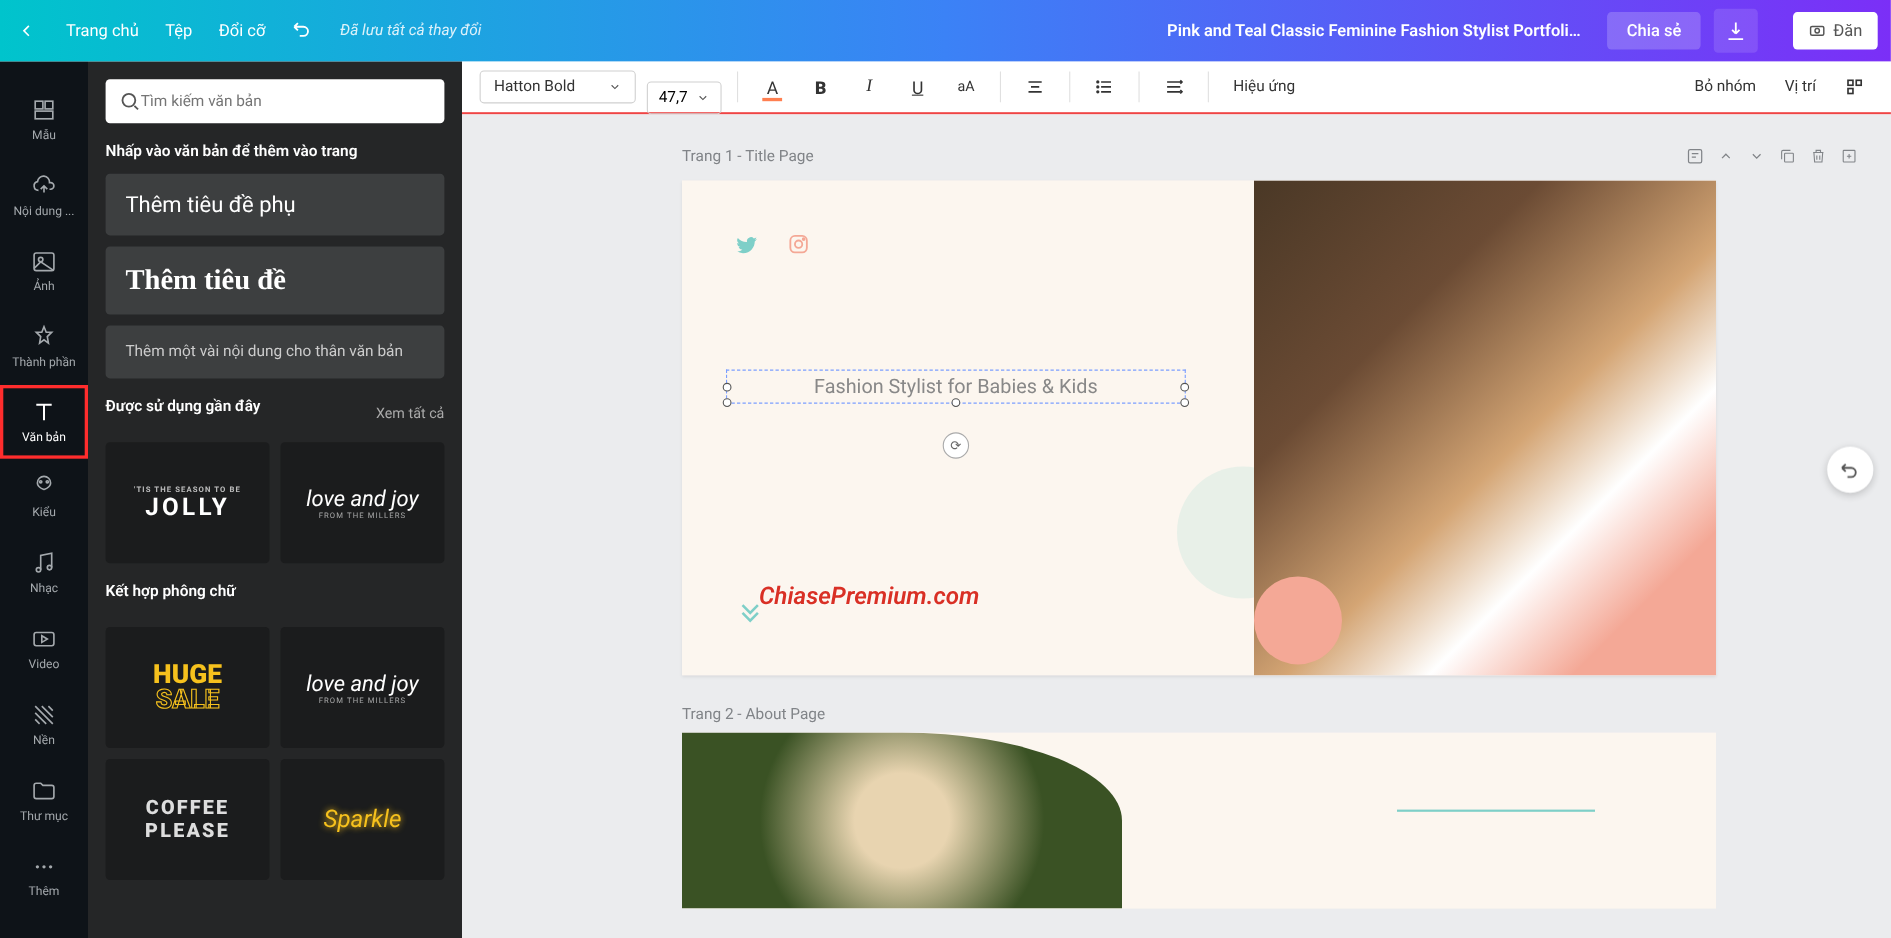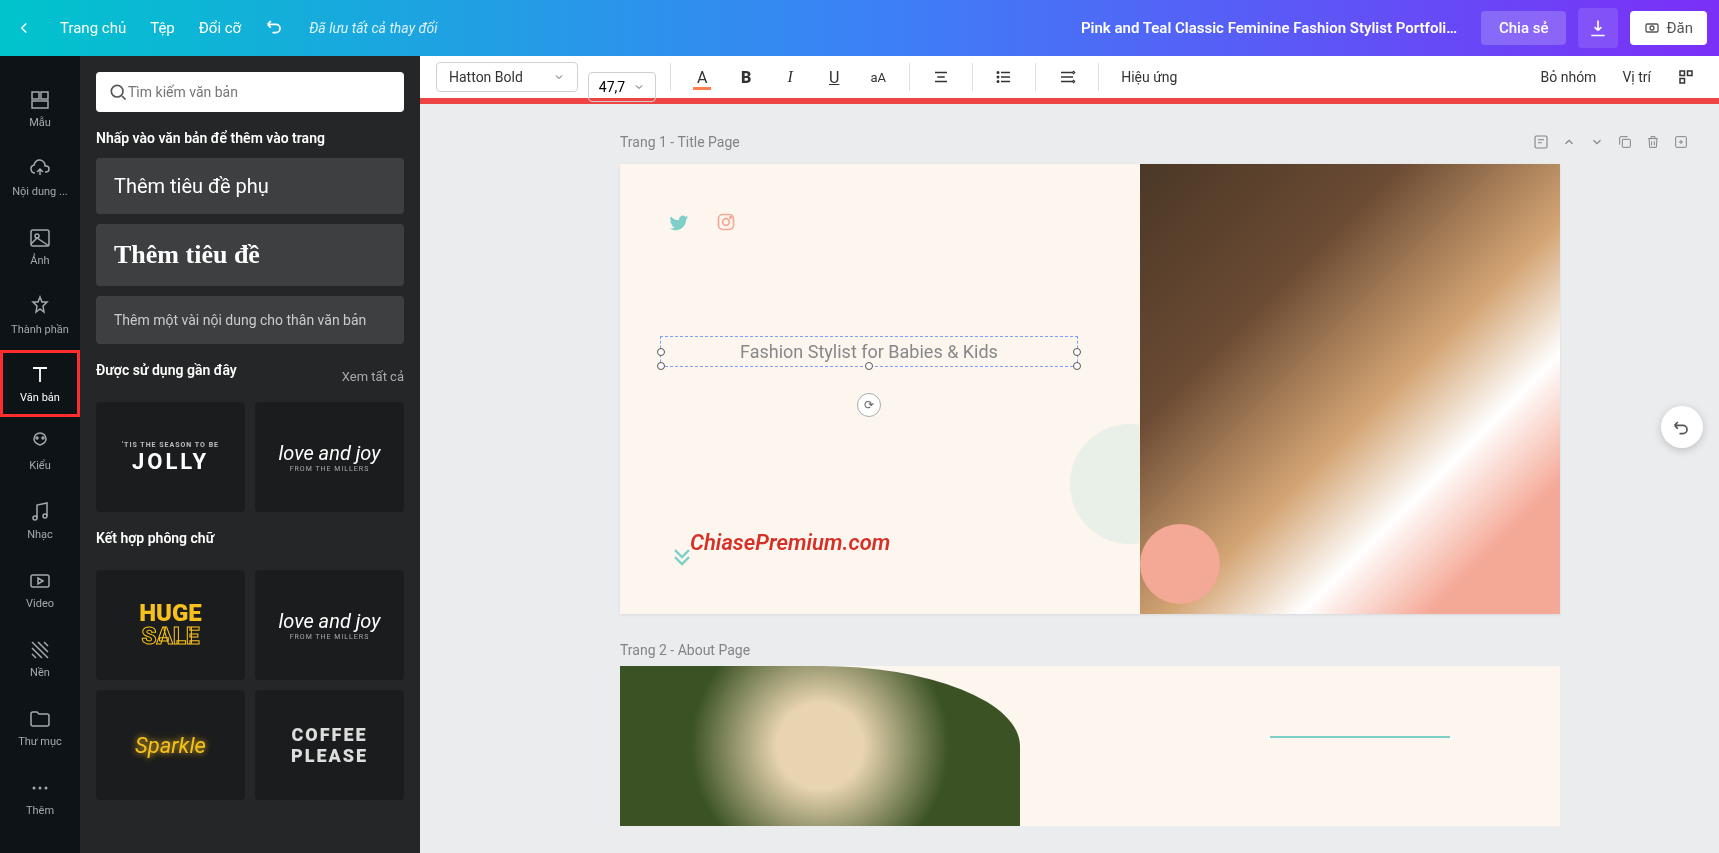--- a/index.html
+++ b/index.html
@@ -8,21 +8,21 @@
 
 .topbar { height:56px; background:linear-gradient(90deg,#00c4cc 0%,#3b82f6 50%,#7b2ff7 100%); display:flex; align-items:center; padding:0 12px; color:#fff; }
 .topbar .left { display:flex; align-items:center; gap:24px; flex:1; }
 .topbar .back { width:24px; height:24px; display:flex; align-items:center; justify-content:center; }
 .topbar span { font-size:15px; }
 .topbar .saved { font-style:italic; opacity:.85; font-size:14px; }
 .topbar .title { font-weight:600; font-size:15px; max-width:380px; overflow:hidden; text-overflow:ellipsis; white-space:nowrap; }
 .topbar .right { display:flex; align-items:center; gap:12px; }
 .btn-share { background:rgba(255,255,255,.2); border:none; color:#fff; padding:8px 18px; border-radius:4px; font-size:15px; font-weight:500; }
 .icon-btn { width:40px; height:40px; display:flex; align-items:center; justify-content:center; background:rgba(255,255,255,.12); border:none; color:#fff; border-radius:4px; }
-.btn-publish { background:#fff; color:#555; padding:8px 14px; border-radius:4px; border:none; font-size:14px; display:flex; align-items:center; gap:6px; }
+.btn-publish { background:#fff; color:#555; padding:8px 14px; border-radius:4px; border:none; font-size:14px; display:flex; align-items:center; gap:6px;margin-left:20px; }
 
 
 .rail { position:absolute; left:0; top:56px; bottom:0; width:80px; background:#0e1318; display:flex; flex-direction:column; align-items:center; padding-top:18px; }
 .rail-item { width:80px; display:flex; flex-direction:column; align-items:center; color:#a4a9ad; font-size:11px; gap:4px; padding:10px 0; cursor:pointer; border:4px solid transparent; }
 .rail-item.active { border:3px solid #ff2d2d; color:#fff; }
 .rail-item svg { width:24px; height:24px; }
 
 
 .panel { position:absolute; left:80px; top:56px; bottom:0; width:340px; background:#252627; color:#fff; padding:16px; overflow-y:auto; }
 .search-box { background:#fff; border-radius:4px; display:flex; align-items:center; padding:0 12px; height:40px; margin-bottom:18px; }
@@ -37,21 +37,21 @@
 .grid2 { display:grid; grid-template-columns:1fr 1fr; gap:10px; }
 .thumb { background:#1b1c1d; border-radius:4px; height:110px; display:flex; flex-direction:column; align-items:center; justify-content:center; color:#fff; }
 .thumb.jolly { font-family:serif; letter-spacing:3px; font-weight:700; font-size:22px; }
 .thumb.jolly small { font-size:7px; letter-spacing:1px; opacity:.7; }
 .thumb.love { font-family:cursive; font-style:italic; font-size:20px; }
 .thumb.huge { color:#f6c11d; font-weight:900; font-size:24px; line-height:.95; text-align:center; }
 .thumb.coffee { font-family:serif; font-weight:900; letter-spacing:2px; font-size:18px; text-align:center; color:#ddd; }
 .thumb.sparkle { font-family:cursive; color:#f6c11d; font-style:italic; font-size:22px; text-shadow:0 0 6px #f6c11d; }
 
 
-.toolbar { position:absolute; left:420px; right:0; top:56px; height:48px; background:#fff; border-bottom:6px solid #ef4444; display:flex; align-items:center; padding:0 16px; gap:10px; }
+.toolbar { position:absolute; left:420px; right:0; top:56px; height:48px; background:#fff; border-bottom:2px solid #ef4444; display:flex; align-items:center; padding:0 16px; gap:10px; }
 .font-dd { border:1px solid #d0d0d0; border-radius:4px; padding:6px 12px; display:flex; align-items:center; gap:30px; font-size:14px; color:#333; }
 .size-dd { border:1px solid #d0d0d0; border-radius:4px; padding:6px 10px; display:flex; align-items:center; gap:8px; font-size:14px;margin-top:20px; }
 .tool { width:34px; height:34px; display:flex; align-items:center; justify-content:center; color:#333; border-radius:4px; }
 .tool.bold { font-weight:900; }
 .tool.ital { font-style:italic; font-family:serif; }
 .tool.color { position:relative; }
 .tool.color .under { position:absolute; bottom:4px; height:3px; width:18px; background:#ff7f50; }
 .sep { width:1px; height:28px; background:#e0e0e0; margin:0 4px; }
 .tool-text { font-size:14px; padding:0 8px; color:#333; }
 .toolbar .spacer { flex:1; }
@@ -229,26 +229,26 @@
     </div>
   <div class="grid2">
     <div class="thumb huge">
         <span>HUGE</span>
         <span style="-webkit-text-stroke:1px #f6c11d;color:transparent">SALE</span>
       </div>
     <div class="thumb love">
         <span>love and joy</span>
         <small style="font-size:7px;font-style:normal;letter-spacing:1px;opacity:.6">FROM THE MILLERS</small>
       </div>
-    <div class="thumb sparkle">
-        <span>Sparkle</span>
-      </div>
     <div class="thumb coffee">
         <span>COFFEE</span>
         <span>PLEASE</span>
+      </div>
+    <div class="thumb sparkle">
+        <span>Sparkle</span>
       </div>
   </div>
 
 </div>
 
 <div class="toolbar">
   <div class="font-dd">
       <span>Hatton Bold</span>
       <svg width="12" height="12" viewBox="0 0 24 24" fill="none" stroke="#555" stroke-width="2">
         <path d="M6 9l6 6 6-6"></path>

